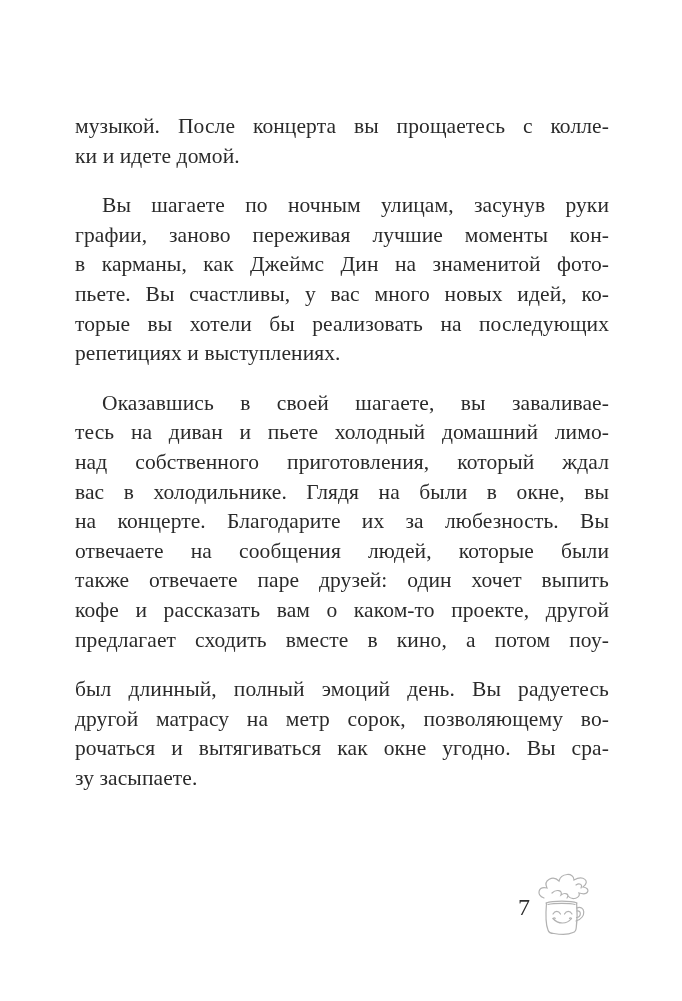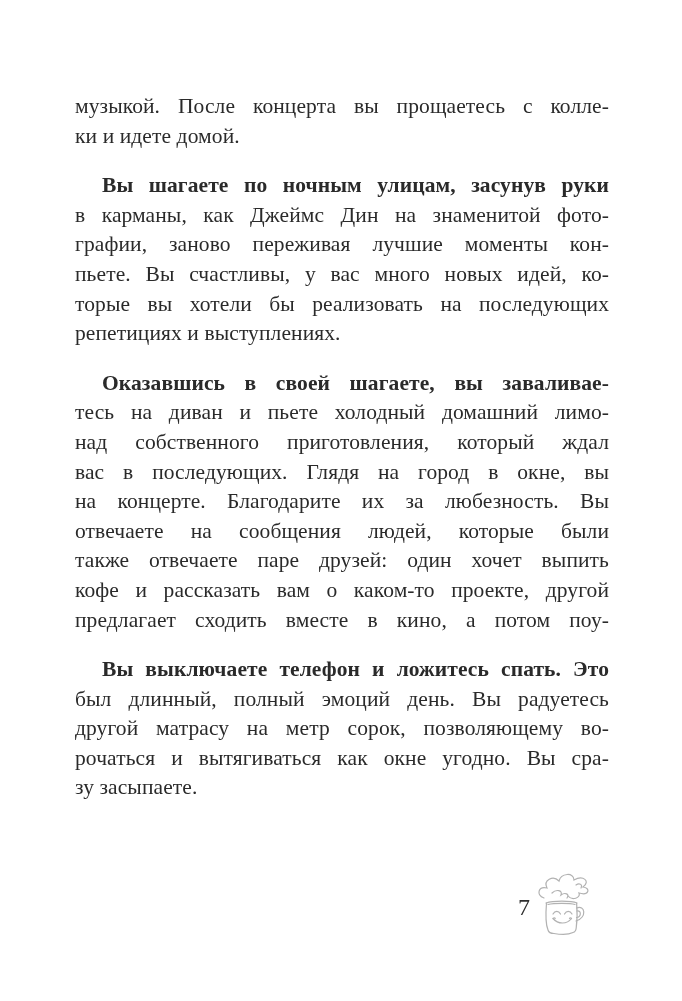--- a/index.html
+++ b/index.html
@@ -11,42 +11,41 @@
     width: 682px;
     height: 1001px;
     position: relative;
     font-family: "Liberation Serif", "DejaVu Serif", serif;
     color: #2a2a2a;
     overflow: hidden;
   }
   .book-page {
     position: absolute;
     left: 75px;
-    top: 92px;
+    top: 112px;
     width: 534px;
   }
   .paragraph {
     margin: 0;
   }
   .paragraph + .paragraph {
     margin-top: 20px;
   }
   .line {
     font-size: 21.5px;
     line-height: 29.6px;
     height: 29.6px;
     text-align: justify;
     text-align-last: justify;
     letter-spacing: 0.1px;
     white-space: normal;
     overflow: visible;
   }
   .line.first-line {
     padding-left: 27px;
-    font-weight: bold;
   }
   .line.last-line {
     text-align: center;
     text-align-last: left;
   }
   .page-footer {
     position: absolute;
     left: 518px;
     top: 869px;
     width: 90px;
@@ -73,39 +72,38 @@
 </head>
 <body>
 
 <div class="book-page">
     <div class="paragraph">
       <div class="line">музыкой. После концерта вы прощаетесь с колле-</div>
       <div class="line last-line">ки и идете домой.</div>
     </div>
     <div class="paragraph">
       <div class="line first-line">Вы шагаете по ночным улицам, засунув руки</div>
+      <div class="line">графии, заново переживая лучшие моменты кон-</div>
       <div class="line">в карманы, как Джеймс Дин на знаменитой фото-</div>
-      <div class="line">графии, заново переживая лучшие моменты кон-</div>
       <div class="line">пьете. Вы счастливы, у вас много новых идей, ко-</div>
       <div class="line">торые вы хотели бы реализовать на последующих</div>
       <div class="line last-line">репетициях и выступлениях.</div>
     </div>
     <div class="paragraph">
       <div class="line first-line">Оказавшись в своей шагаете, вы заваливае-</div>
       <div class="line">тесь на диван и пьете холодный домашний лимо-</div>
       <div class="line">над собственного приготовления, который ждал</div>
-      <div class="line">вас в последующих. Глядя на город в окне, вы</div>
+      <div class="line">вас в холодильнике. Глядя на были в окне, вы</div>
       <div class="line">на концерте. Благодарите их за любезность. Вы</div>
       <div class="line">отвечаете на сообщения людей, которые были</div>
       <div class="line">также отвечаете паре друзей: один хочет выпить</div>
       <div class="line">кофе и рассказать вам о каком-то проекте, другой</div>
       <div class="line">предлагает сходить вместе в кино, а потом поу-</div>
     </div>
     <div class="paragraph">
-      <div class="line first-line">Вы выключаете телефон и ложитесь спать. Это</div>
       <div class="line">был длинный, полный эмоций день. Вы радуетесь</div>
       <div class="line">другой матрасу на метр сорок, позволяющему во-</div>
       <div class="line">рочаться и вытягиваться как окне угодно. Вы сра-</div>
       <div class="line last-line">зу засыпаете.</div>
     </div>
   </div>
 
 <div class="page-footer">
   <span class="page-number">7</span>
   <span class="doodle">

